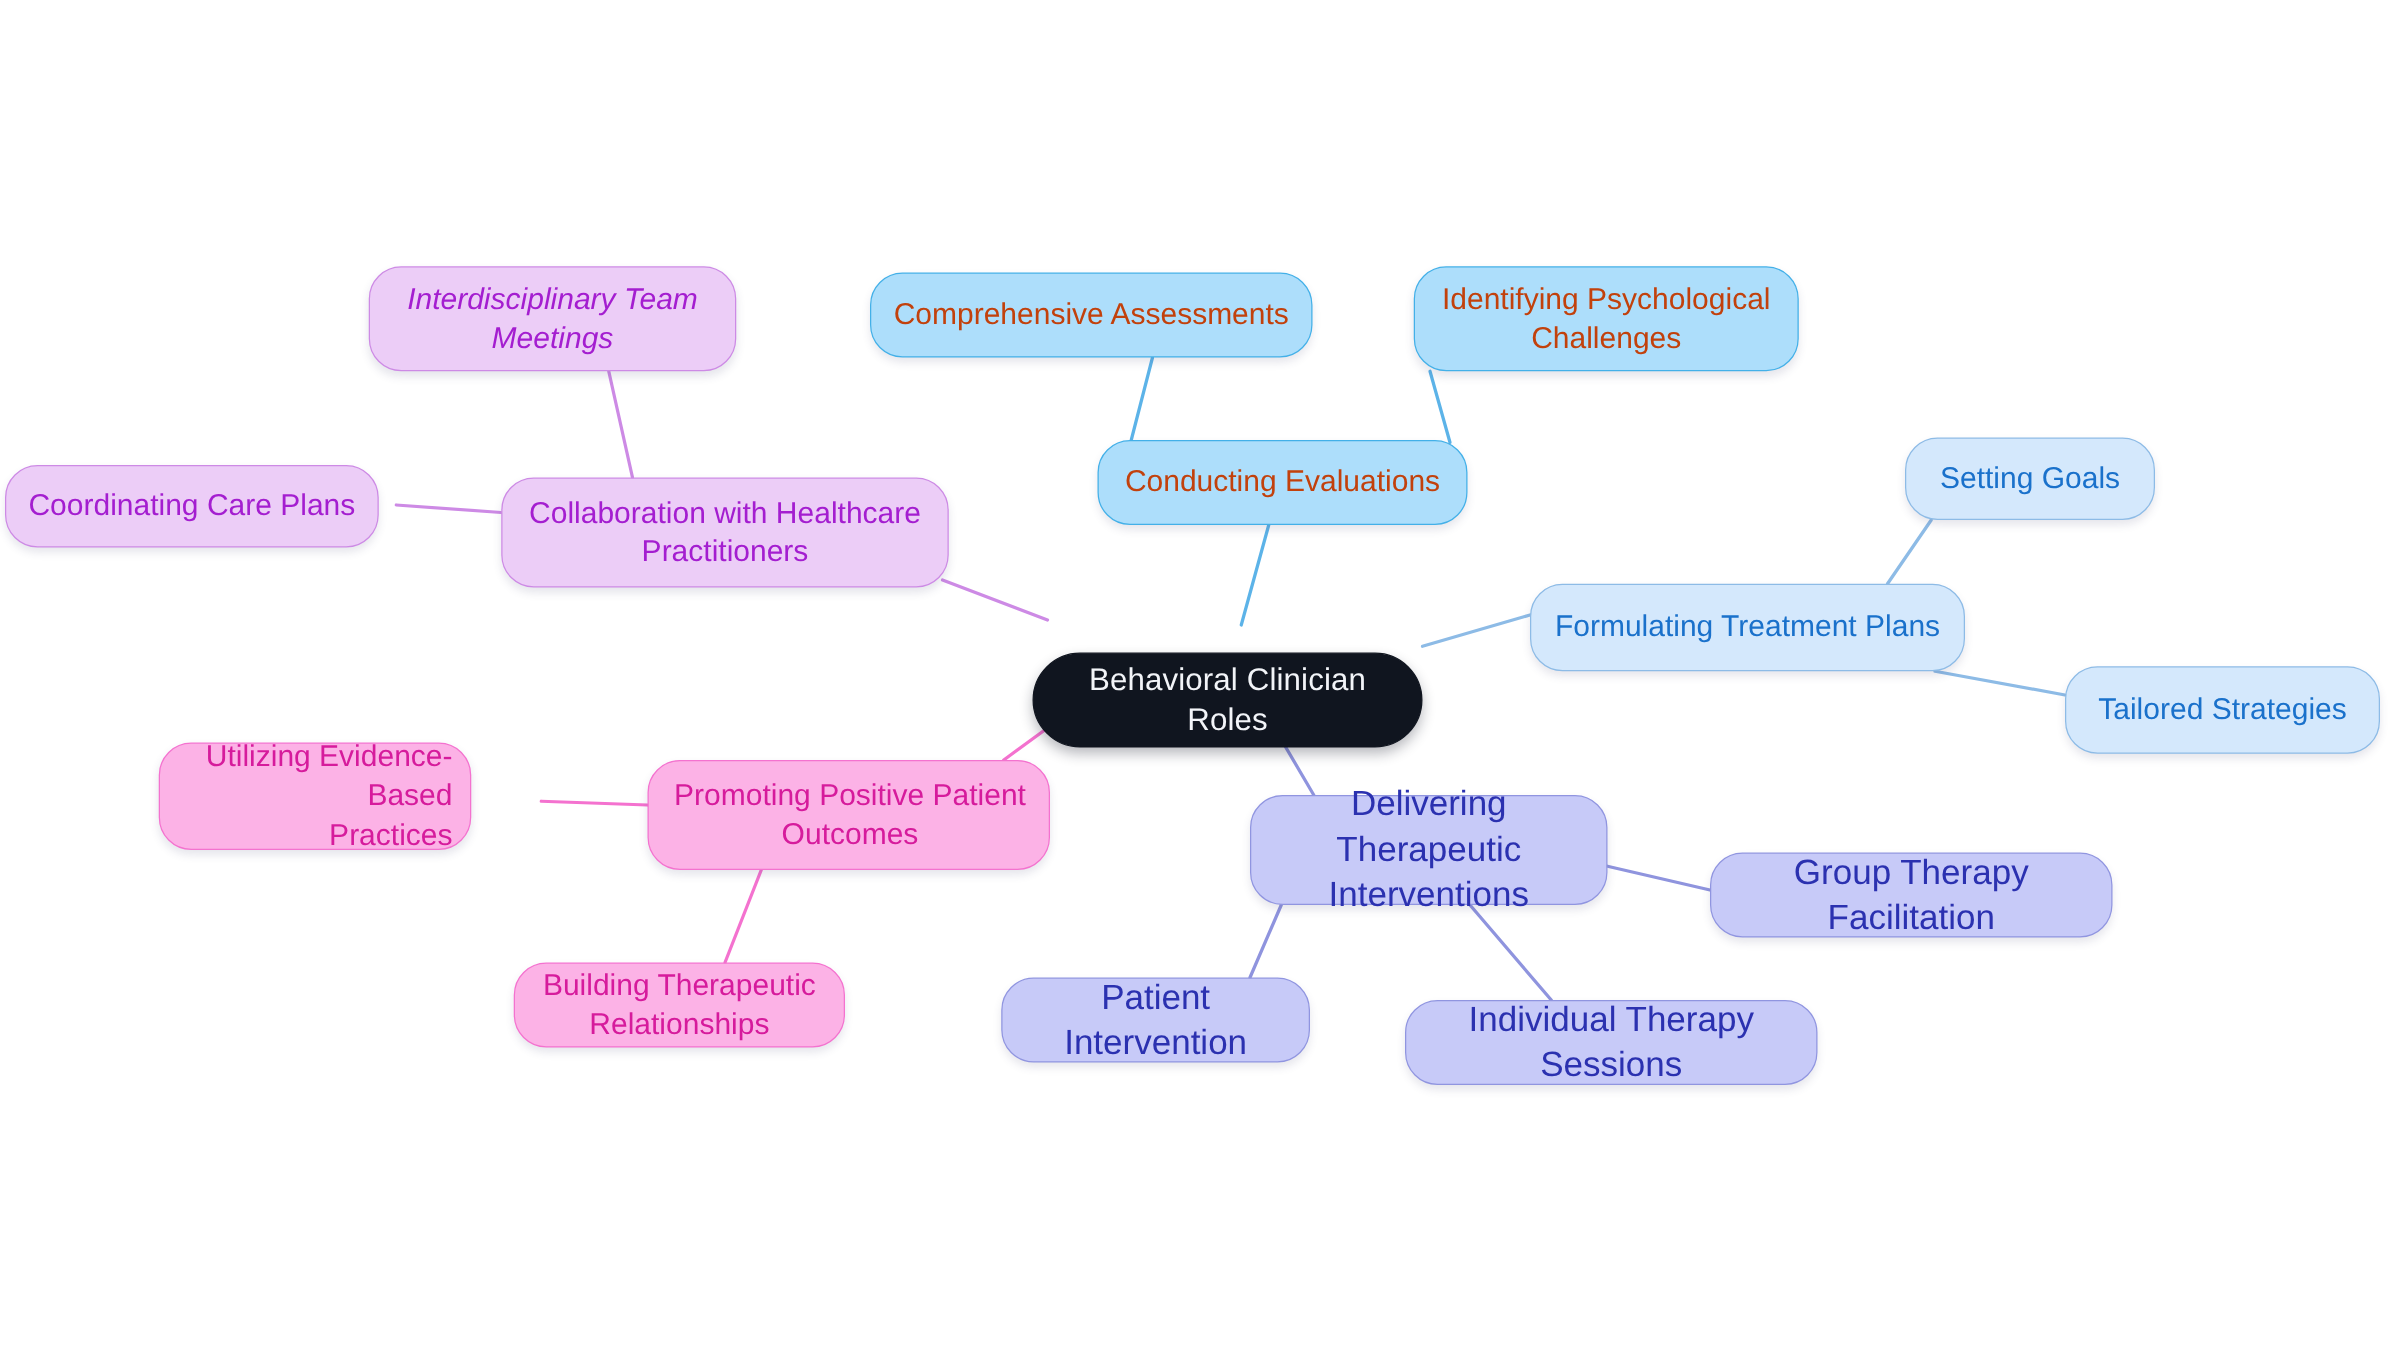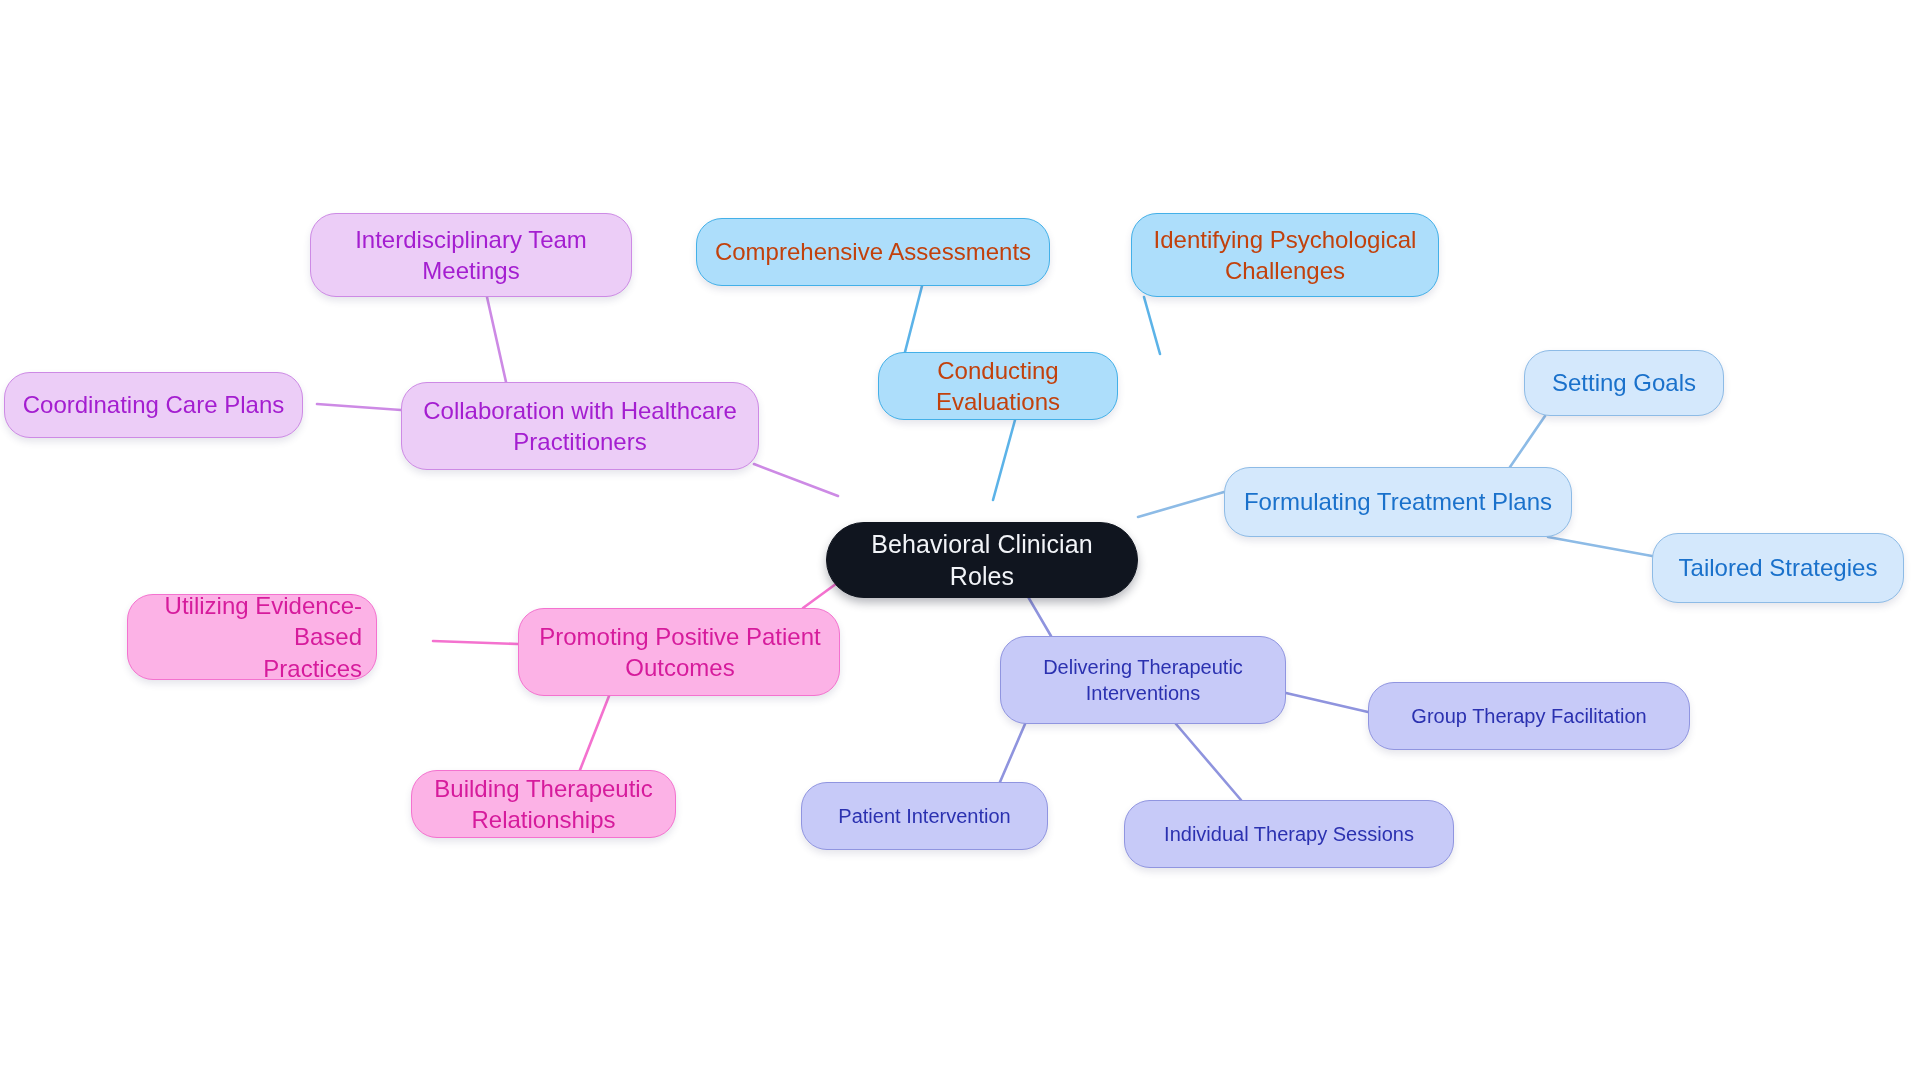--- a/index.html
+++ b/index.html
@@ -59,21 +59,21 @@
   .node-lightblue {
     background: #d4e8fc;
     border-color: #8dbbe6;
     color: #1a71cb;
     font-size: 24px;
   }
   .node-periwinkle {
     background: #c7caf8;
     border-color: #9095e0;
     color: #2b31b0;
-    font-size: 20px;
+    font-size: 28px;
   }
   .node-violet {
     background: #eccdf7;
     border-color: #cd8ae5;
     color: #a41ed0;
     font-size: 24px;
   }
   .node-pink {
     background: #fcb2e6;
     border-color: #f472cf;
@@ -98,37 +98,37 @@
       <line x1="1025" y1="724" x2="1000" y2="782" stroke="#8f94de" stroke-width="2.6" stroke-linecap="round"></line>
       <line x1="855" y1="570" x2="803" y2="608" stroke="#f472cf" stroke-width="2.6" stroke-linecap="round"></line>
       <line x1="518" y1="644" x2="433" y2="641" stroke="#f472cf" stroke-width="2.6" stroke-linecap="round"></line>
       <line x1="609" y1="696" x2="580" y2="770" stroke="#f472cf" stroke-width="2.6" stroke-linecap="round"></line>
       <line x1="838" y1="496" x2="754" y2="464" stroke="#cd8ae5" stroke-width="2.6" stroke-linecap="round"></line>
       <line x1="506" y1="382" x2="487" y2="297" stroke="#cd8ae5" stroke-width="2.6" stroke-linecap="round"></line>
       <line x1="401" y1="410" x2="317" y2="404" stroke="#cd8ae5" stroke-width="2.6" stroke-linecap="round"></line>
     </svg>
   <div id="node-layer">
       <div class="node node-root" style="left: 826px; top: 502px; width: 312px; height: 76px; margin-top: 20px;">Behavioral Clinician Roles</div>
-      <div class="node node-sky" style="left: 878px; top: 352px; width: 240px; height: 68px;">Conducting Evaluations</div>
+      <div class="node node-sky" style="left: 878px; top: 352px; width: 296px; height: 68px;">Conducting Evaluations</div>
       <div class="node node-sky" style="left: 696px; top: 218px; width: 354px; height: 68px;">Comprehensive Assessments</div>
       <div class="node node-sky" style="left: 1131px; top: 213px; width: 308px; height: 84px;">Identifying Psychological
 Challenges</div>
       <div class="node node-lightblue" style="left: 1224px; top: 467px; width: 348px; height: 70px;">Formulating Treatment Plans</div>
       <div class="node node-lightblue" style="left: 1524px; top: 350px; width: 200px; height: 66px;">Setting Goals</div>
       <div class="node node-lightblue" style="left: 1652px; top: 533px; width: 252px; height: 70px;">Tailored Strategies</div>
       <div class="node node-periwinkle" style="left: 1000px; top: 636px; width: 286px; height: 88px;">Delivering Therapeutic
 Interventions</div>
       <div class="node node-periwinkle" style="left: 1368px; top: 682px; width: 322px; height: 68px;">Group Therapy Facilitation</div>
       <div class="node node-periwinkle" style="left: 1124px; top: 800px; width: 330px; height: 68px;">Individual Therapy Sessions</div>
       <div class="node node-periwinkle" style="left: 801px; top: 782px; width: 247px; height: 68px;">Patient Intervention</div>
       <div class="node node-pink" style="left: 518px; top: 608px; width: 322px; height: 88px; padding-left: 16px;">Promoting Positive Patient
 Outcomes</div>
       <div class="node node-pink" style="left: 127px; top: 594px; width: 250px; height: 86px; text-align: right;">Utilizing Evidence-Based
 Practices</div>
       <div class="node node-pink" style="left: 411px; top: 770px; width: 265px; height: 68px;">Building Therapeutic
 Relationships</div>
       <div class="node node-violet" style="left: 401px; top: 382px; width: 358px; height: 88px;">Collaboration with Healthcare
 Practitioners</div>
-      <div class="node node-violet" style="left: 310px; top: 213px; width: 322px; height: 84px;">Interdisciplinary Team
+      <div class="node node-violet" style="left: 295px; top: 213px; width: 294px; height: 84px; font-style: italic;">Interdisciplinary Team
 Meetings</div>
       <div class="node node-violet" style="left: 4px; top: 372px; width: 299px; height: 66px;">Coordinating Care Plans</div>
     </div>
 </div>
 
 </body></html>

